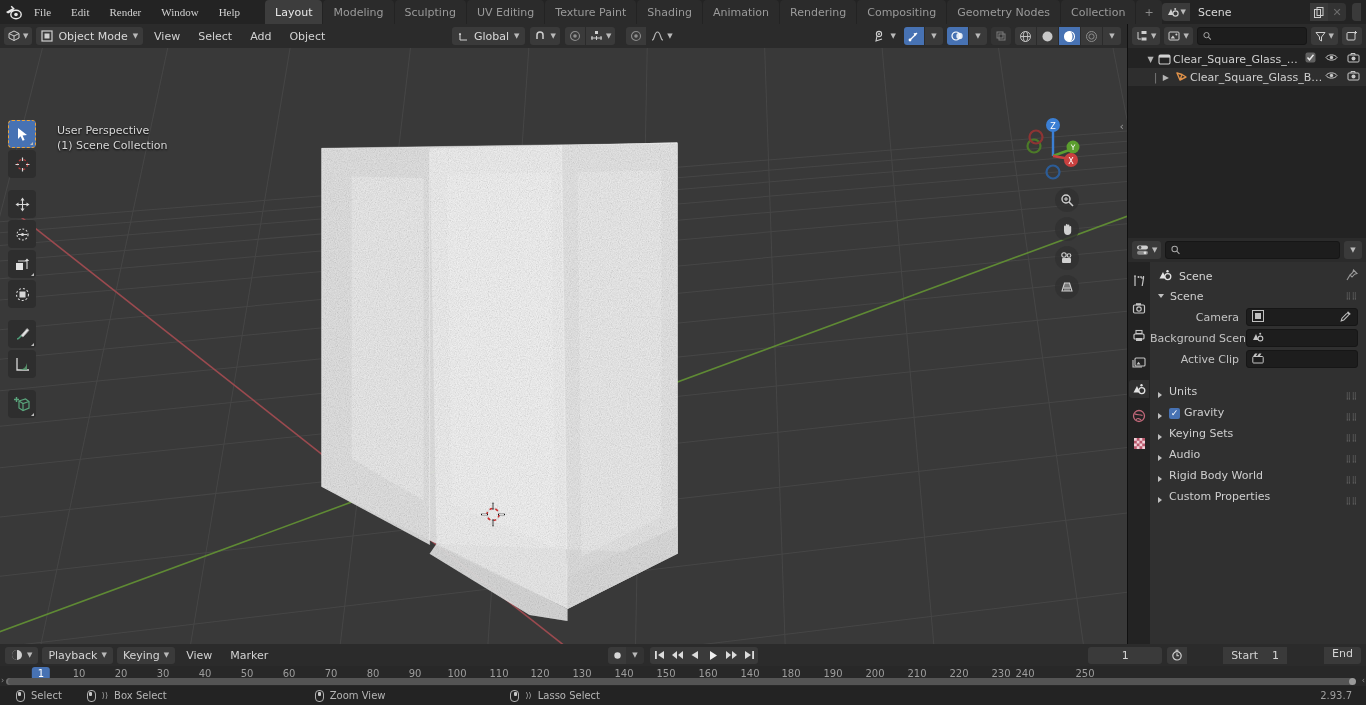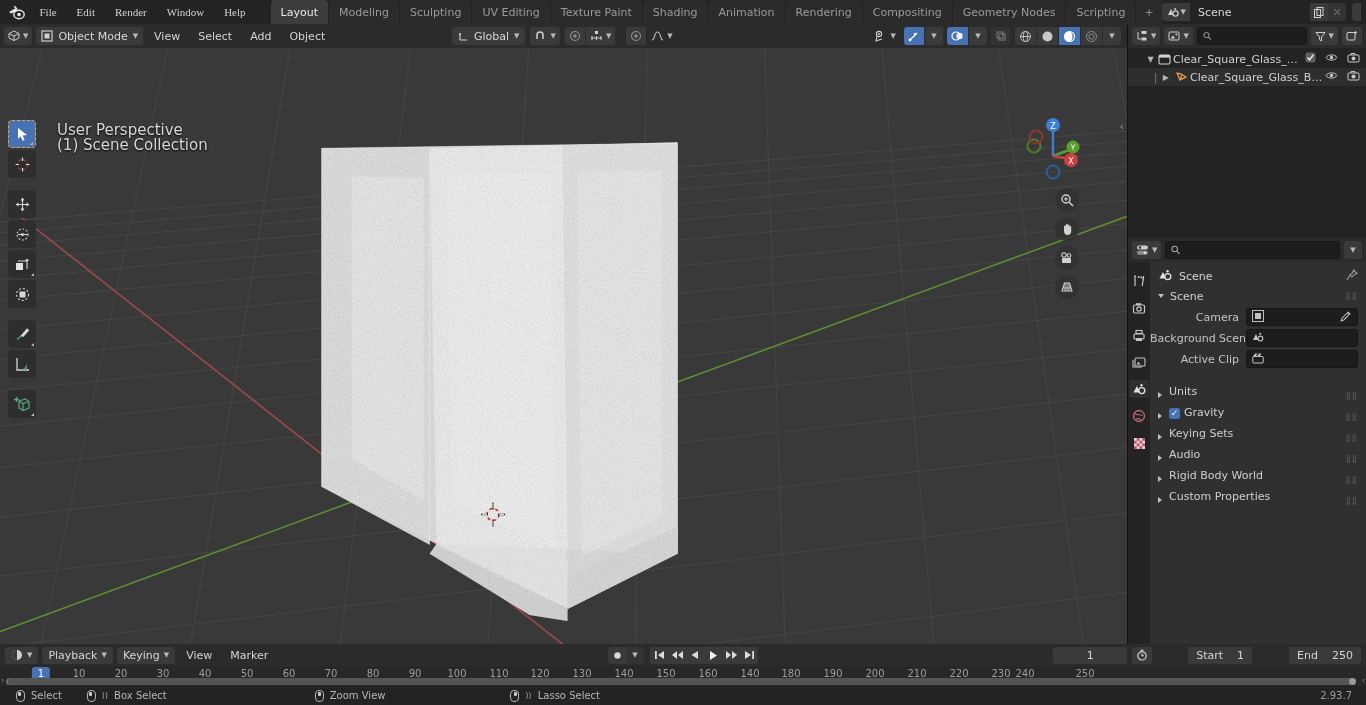--- a/index.html
+++ b/index.html
@@ -40,21 +40,21 @@
   .hgroup .hbtn:first-child{ border-radius:3px 0 0 3px; }
   .hgroup .hbtn:last-child{ border-radius:0 3px 3px 0; }
   .mode-sel{ display:flex; align-items:center; gap:5px; background:#3a3a3a; border-radius:3px; height:18px; padding:0 5px; }
   .mtxt{ font-size:11px; color:#d8d8d8; }
   .hmenu{ padding:2px 7px; font-size:11px; color:#d2d2d2; border-radius:3px;}
   .caret{ font-size:7px; color:#b9b9b9; }
 
   
   .viewport{ flex:1; position:relative; overflow:hidden; background:#393939; min-height:0; }
   .grid-svg{ position:absolute; inset:0; width:100%; height:100%; }
-  .vp-text{ position:absolute; left:57px; top:75px; font-size:15px; color:#d8d8d8; line-height:15px; text-shadow:0 1px 2px #000; }
+  .vp-text{ position:absolute; left:57px; top:75px; font-size:11px; color:#d8d8d8; line-height:15px; text-shadow:0 1px 2px #000; }
   .vp-text div{ white-space:nowrap; }
 
   
   .tools{ position:absolute; left:8px; top:72px; display:flex; flex-direction:column; gap:2px; width:28px; }
   .tool{ width:28px; height:28px; border-radius:4px; background:#2e2e2e; display:flex; align-items:center; justify-content:center; position:relative; }
   .tool.active{ background:#4772b3; border:1px dashed #e8a33d; }
   .tool .corner{ position:absolute; right:2px; bottom:2px; width:0;height:0; border-left:3px solid transparent; border-bottom:3px solid #bdbdbd; }
   .tool-gap{ height:8px; }
 
   
@@ -112,21 +112,21 @@
   .rec .b:last-child{ border-radius:0 3px 3px 0;}
   .playgrp{ display:flex; }
   .playgrp .b{ width:18px; height:17px; background:#3a3a3a; display:flex; align-items:center; justify-content:center; color:#d8d8d8; font-size:9px;}
   .playgrp .b:first-child{ border-radius:3px 0 0 3px;}
   .playgrp .b:last-child{ border-radius:0 3px 3px 0;}
   .tl-right{ margin-left:auto; display:flex; align-items:center; gap:5px;}
   .frame-field{ width:74px; height:17px; background:#3a3a3a; border-radius:3px; display:flex; align-items:center; justify-content:center; font-size:11px;}
   .se{ display:flex; align-items:center;gap:36px; }
   .se .seg{ height:17px; background:#3a3a3a; display:flex; align-items:center; gap:14px; padding:0 8px; font-size:11px;}
   .se .ic{ width:20px; height:17px; background:#3a3a3a; border-radius:3px 0 0 3px; display:flex; align-items:center; justify-content:center;}
-  .se .seg.last{ border-radius:0 3px 3px 0;}
+  .se .seg.last{ border-radius:0 3px 3px 0;flex-direction:column;}
   .tl-ruler{ flex:1; background:#282828; position:relative; }
   .tick{ position:absolute; top:2px; font-size:10px; color:#9d9d9d; transform:translateX(-50%); }
   .playhead{ position:absolute; top:1px; left:41px; transform:translateX(-50%); background:#4772b3; color:#fff; border-radius:3px; padding:1px 6px; font-size:10px;}
   .playhead:after{ content:''; position:absolute; left:50%; top:100%; transform:translateX(-50%); border-left:4px solid transparent; border-right:4px solid transparent; border-top:4px solid #4772b3;}
   .scrollh{ position:absolute; left:8px; right:12px; bottom:1px; height:7px; background:#545454; border-radius:4px;}
   .scroll-dotl{ position:absolute; left:6px; bottom:1px; width:7px;height:7px; border-radius:50%; background:#6e6e6e;}
   .scroll-dotr{ position:absolute; right:10px; bottom:1px; width:7px;height:7px; border-radius:50%; background:#9a9a9a;}
   .tl-arrowl{ position:absolute; left:1px; bottom:1px; color:#8a8a8a; font-size:8px;}
   .tl-arrowr{ position:absolute; right:1px; bottom:1px; color:#8a8a8a; font-size:8px;}
 
@@ -166,21 +166,21 @@
       <div class="wstab active">Layout</div>
       <div class="wstab">Modeling</div>
       <div class="wstab">Sculpting</div>
       <div class="wstab">UV Editing</div>
       <div class="wstab">Texture Paint</div>
       <div class="wstab">Shading</div>
       <div class="wstab">Animation</div>
       <div class="wstab">Rendering</div>
       <div class="wstab">Compositing</div>
       <div class="wstab">Geometry Nodes</div>
-      <div class="wstab">Scripting</div>
+      <div class="wstab">Collection</div>
       <div class="wstab plus">+</div>
     </div>
 
     <div class="topbar-right">
       <div class="scene-block">
         <div class="sb-icon">
           <svg width="12" height="12" viewBox="0 0 12 12">
               <path d="M1 9 L4 3 L6.5 9 Z" fill="#cfcfcf"></path>
               <circle cx="8.5" cy="7.5" r="2.6" fill="none" stroke="#cfcfcf" stroke-width="1.2"></circle>
               <circle cx="8.2" cy="3" r="1" fill="#cfcfcf"></circle>

